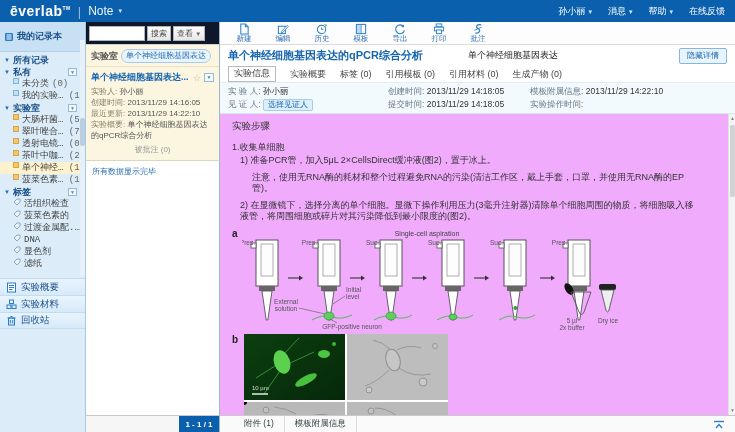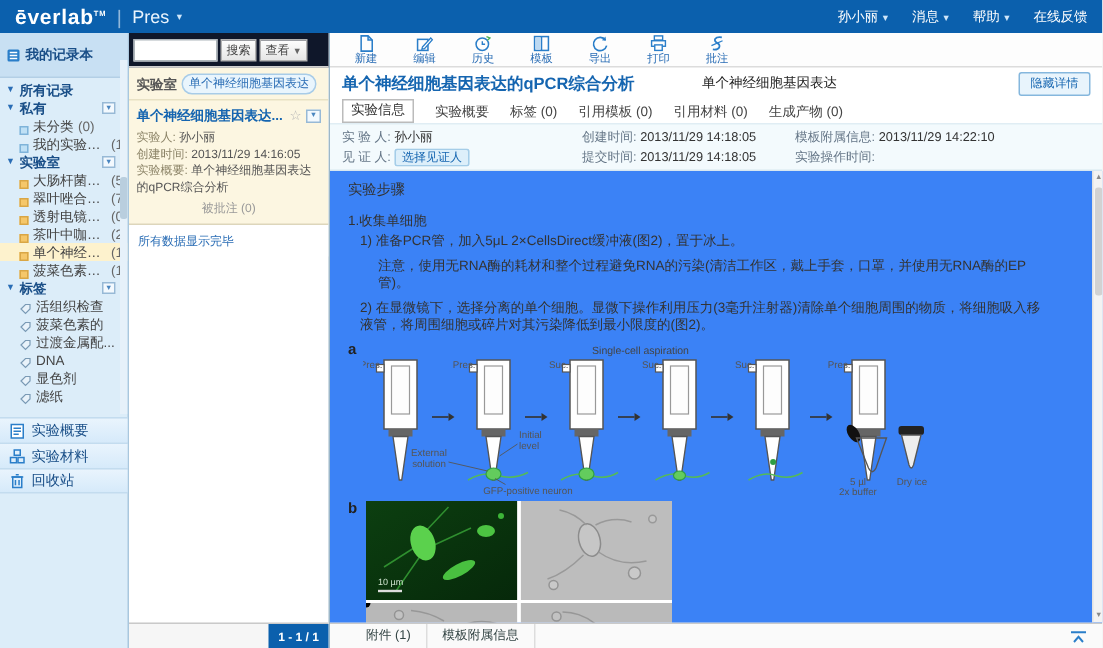--- a/index.html
+++ b/index.html
@@ -15,25 +15,25 @@
   .product { font-size:12px; color:#eaf4fd; }
   .caret { font-size:7px; margin-left:5px; color:#cfe6fa; }
   .topmenu { margin-left:auto; display:flex; align-items:center; gap:16px; }
   .topmenu-item { font-size:9px; color:#fff; cursor:pointer; white-space:nowrap; }
   .topmenu-item .caret { margin-left:3px; }
 
   
   .sidebar { position:absolute; left:0; top:22px; width:86px; bottom:0; background:#dcedf9; border-right:1px solid #a9c7de; overflow:hidden; }
   .sb-header { height:30px; background:#c8e0f3; border-bottom:1px solid #b3cfe6; display:flex; align-items:center; padding:0 4px; font-weight:bold; color:#1a4f88; font-size:9px; gap:3px; }
   .tree { padding-top:2px; }
-  .row { height:12px; line-height:12px; display:flex; align-items:flex-end; padding-left:4px; position:relative; white-space:nowrap; overflow:hidden; cursor:pointer; }
+  .row { height:12px; line-height:12px; display:flex; align-items:flex-start; padding-left:4px; position:relative; white-space:nowrap; overflow:hidden; cursor:pointer; }
   .row.section { color:#1a4f88; font-weight:bold; }
   .tri { font-size:6px; color:#2a6db5; margin-right:3px; }
   .ddbox { position:absolute; right:8px; top:2px; width:9px; height:8px; border:1px solid #97b9d6; background:#f3f9fe; font-size:5px; color:#4a86c0; text-align:center; line-height:6px; }
-  .row.child { padding-left:13px; color:#444; }
+  .row.child { padding-left:13px; color:#444;font-family:Liberation Mono, monospace; }
   .sq { width:6px; height:6px; margin-right:3px; flex:none; }
   .sq.blue { background:#bfe0f5; border:1px solid #7fb3d9; }
   .sq.orange { background:#f5c76a; border:1px solid #d9a645; }
   .row.selected { background:#fdf2cd; }
   .lbl { overflow:hidden; text-overflow:ellipsis; }
   .count { margin-left:3px; color:#666; font-weight:normal; }
   .tagicon { margin-right:3px; flex:none; }
   .sb-scrollbar { position:absolute; right:0; top:18px; width:5px; height:236px; background:#e6f1fa; }
   .sb-thumb { position:absolute; left:0; top:78px; width:5px; height:28px; background:#b9ced e; background:#b9cede; border-radius:2px; }
   .sb-bottom { position:absolute; left:0; top:256px; width:86px; }
@@ -73,21 +73,21 @@
   .mnotebook { position:absolute; left:248px; font-size:9px; color:#222; white-space:nowrap; }
   .toggle-btn { position:absolute; right:8px; font-size:8px; padding:1px 7px 2px; border:1px solid #85b7dd; background:#e8f4fc; color:#1565b0; border-radius:2px; cursor:pointer; white-space:nowrap; }
   .tabsrow { height:16px; display:flex; align-items:center; gap:14px; padding:0 8px; }
   .tab { font-size:9px; color:#444; cursor:pointer; white-space:nowrap; }
   .tab.active { border:1px solid #bbb; background:#fff; padding:0px 5px 1px; color:#333; }
   .infobox { background:#f3fafd; border-top:1px solid #e0edf4; border-bottom:1px solid #d8e7f0; padding:2px 8px; display:grid; grid-template-columns:160px 142px auto; grid-auto-rows:13px; align-items:center; font-size:8.5px; }
   .ilabel { color:#667788; }
   .ival { color:#333; }
   .icell { white-space:nowrap; overflow:hidden; }
   .wchip { border:1px solid #a5cde8; background:#ddeffa; color:#1565b0; padding:0 4px 1px; border-radius:2px; font-size:8px; cursor:pointer; }
-  .contentarea { flex:1; position:relative; overflow:hidden; background:#3b82f6; padding:6px 16px 0 12px; }
+  .contentarea { flex:1; position:relative; overflow:hidden; background:#f0abfc; padding:6px 16px 0 12px; }
   .csection { font-size:9.5px; color:#333; margin-bottom:8px; }
   .cgroup { font-size:9px; margin-bottom:1px; }
   .cstep { font-size:9px; line-height:11px; padding-left:8px; margin-bottom:6px; max-width:470px; }
   .cnote { font-size:9px; line-height:11px; padding-left:20px; margin-bottom:6px; max-width:460px; }
   .figwrap { position:relative; margin-top:2px; }
   .panel-label { font-weight:bold; font-size:10px; color:#222; }
   .fig-a { display:flex; align-items:flex-start; gap:4px; }
   .fig-b { display:flex; align-items:flex-start; gap:6px; margin-top:2px; }
   .bgrid { display:grid; grid-template-columns:101px 101px; grid-template-rows:66px 46px; gap:2px; background:#fff; }
   .btile { overflow:hidden; }
@@ -102,21 +102,21 @@
   svg text { font-family:"Liberation Sans","DejaVu Sans",sans-serif; }
 </style>
 </head>
 <body>
 
 <div class="app">
 
   <div class="topbar">
     <span class="logo"><span>ēverlab</span><sup>TM</sup></span>
     <span class="logo-divider">|</span>
-    <span class="product">Pres</span>
+    <span class="product">Note</span>
     <span class="caret">▾</span>
     <div class="topmenu">
       <span class="topmenu-item"><span>孙小丽</span><span class="caret">▾</span></span>
       <span class="topmenu-item"><span>消息</span><span class="caret">▾</span></span>
       <span class="topmenu-item"><span>帮助</span><span class="caret">▾</span></span>
       <span class="topmenu-item">在线反馈</span>
     </div>
   </div>
 
   <div class="sidebar">
@@ -273,20 +273,21 @@
           <span class="chip">单个神经细胞基因表达</span>
         </div>
         <div class="card">
           <div class="card-title-row">
             <span class="card-title">单个神经细胞基因表达...</span>
             <span class="star">☆</span>
             <span class="ddbox2">▼</span>
           </div>
           <div class="fline"><span class="flabel">实验人:</span> <span>孙小丽</span></div>
           <div class="fline"><span class="flabel">创建时间:</span> <span>2013/11/29 14:16:05</span></div>
+          <div class="fline"><span class="flabel">最近更新:</span> <span>2013/11/29 14:22:10</span></div>
           <div class="fline"><span class="flabel">实验概要:</span> <span>单个神经细胞基因表达的qPCR综合分析</span></div>
           <div class="annot">被批注 (0)</div>
         </div>
       </div>
       <div class="allloaded">所有数据显示完毕</div>
     </div>
     <div class="pagbar">
       <div class="pagchip">1 - 1 / 1</div>
     </div>
   </div>

